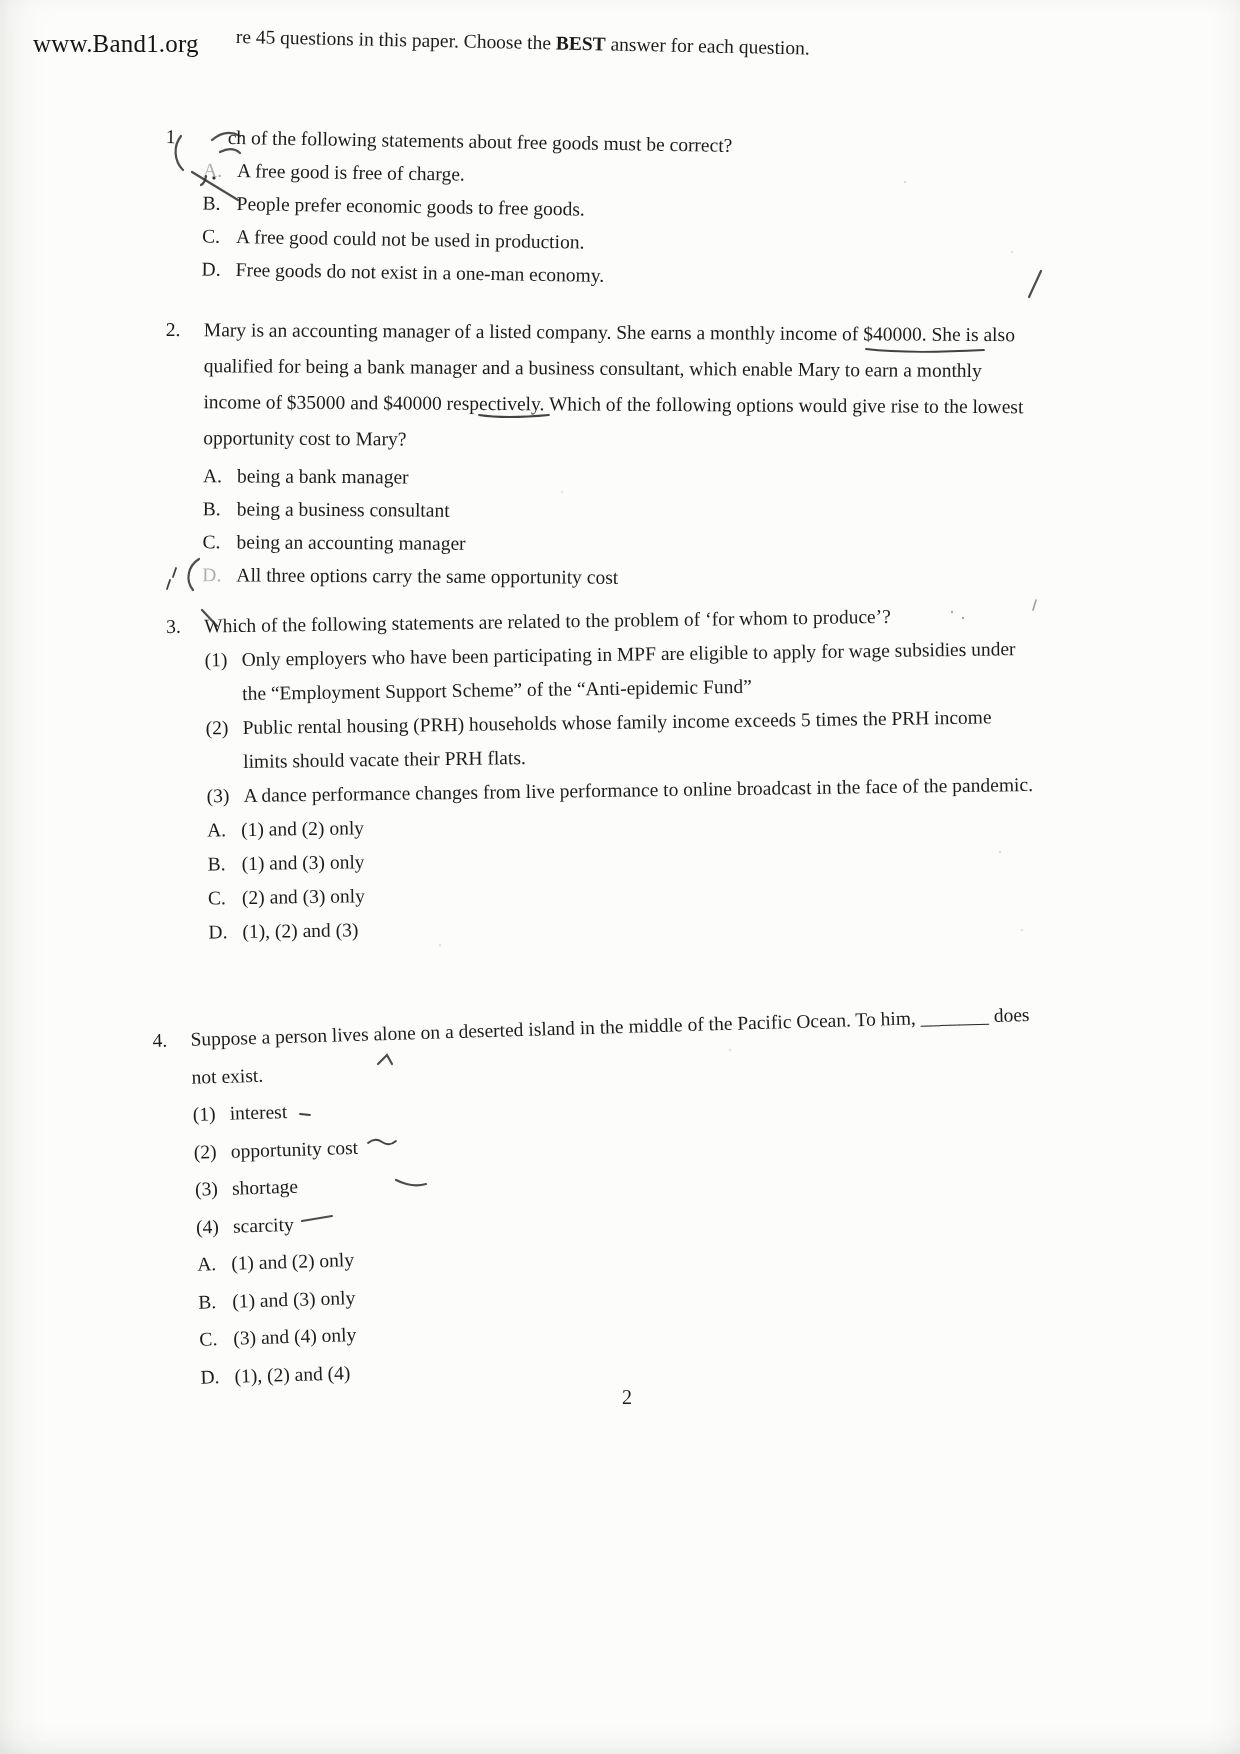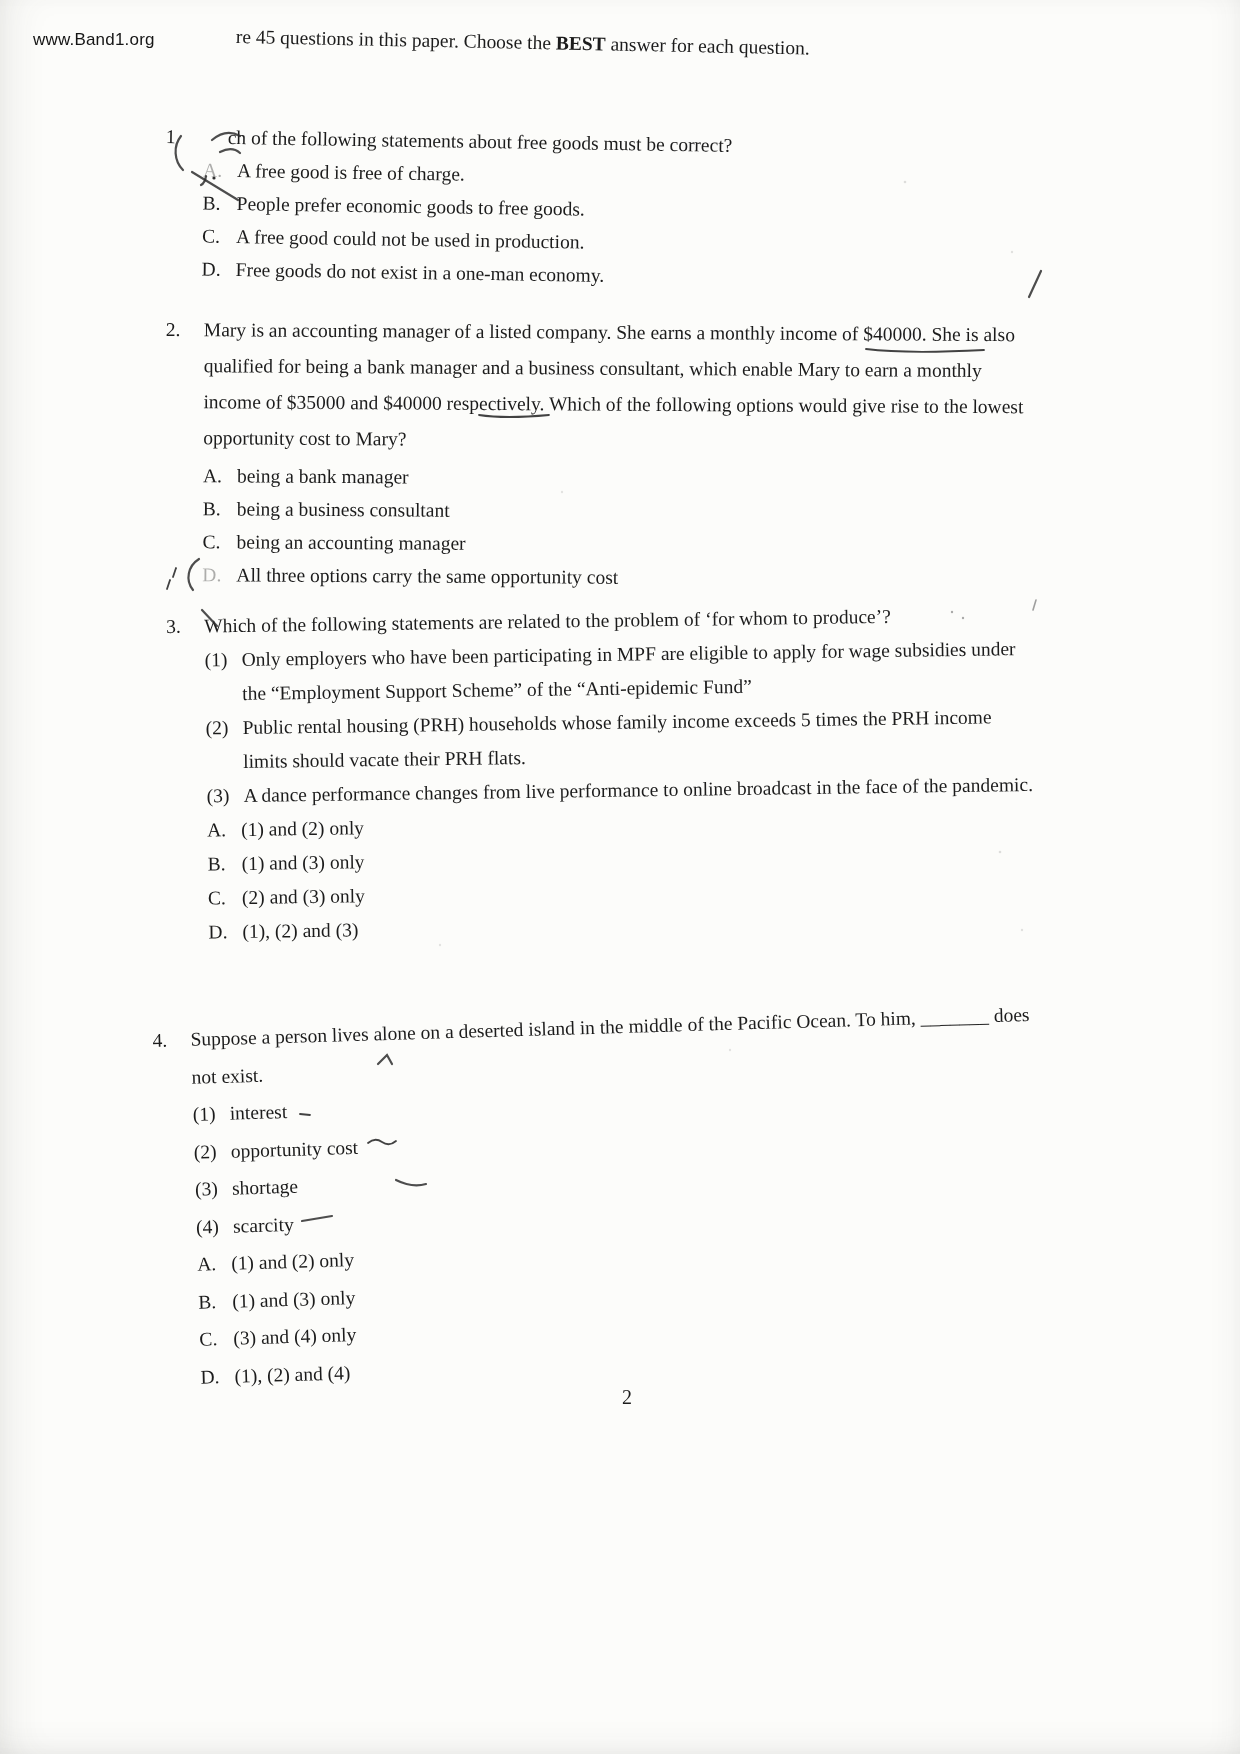--- a/index.html
+++ b/index.html
@@ -1,22 +1,22 @@
 <!DOCTYPE html>
 <html><head>
 <meta charset="utf-8">
 <style>
   html,body{margin:0;padding:0;}
   body{width:1240px;height:1754px;background:#d8d8d4;font-family:"Liberation Serif","DejaVu Serif",serif;}
   .page{position:relative;width:1240px;height:1754px;background:#fcfcfa;color:#1c1c1c;overflow:hidden;
         box-shadow:inset 28px 0 50px -34px rgba(60,60,55,.18),
                    inset -22px 0 40px -30px rgba(60,60,55,.12),
                    inset 0 -26px 44px -34px rgba(60,60,55,.14);}
-  .watermark{position:absolute;left:33px;top:30px;font-family:Liberation Sans, sans-serif;
-             font-size:17px;letter-spacing:.2px;color:#151515;}
+  .watermark{position:absolute;left:33px;top:30px;font-family:Liberation Serif, serif;
+             font-size:25px;letter-spacing:.2px;color:#151515;}
   .instructions{position:absolute;left:236px;top:26px;font-size:19.5px;white-space:nowrap;
                 transform:rotate(1.15deg);transform-origin:left top;}
   .instructions .b{font-weight:bold;}
   .q{position:absolute;font-size:19.5px;}
   .qrow{display:flex;align-items:flex-start;}
   .qnum{flex:none;width:38px;}
   .qbody{flex:1;min-width:0;}
   .stem{margin:0;}
   .opt,.stmt{display:flex;}
   .letter{flex:none;width:34px;}

